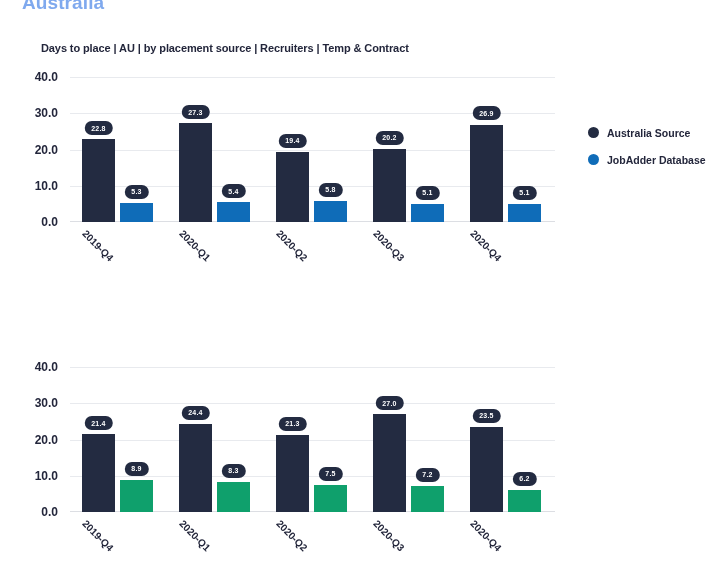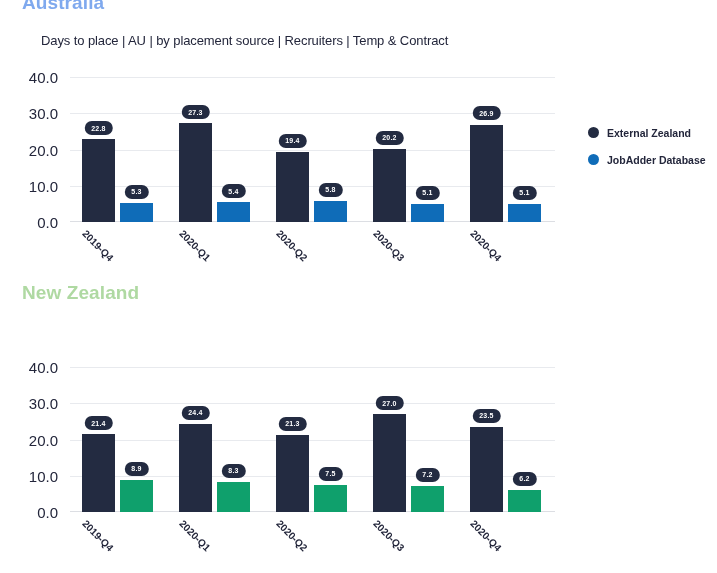--- a/index.html
+++ b/index.html
@@ -27,23 +27,23 @@
     letter-spacing: 0.1px;
     line-height: 22px;
     white-space: nowrap;
   }
   .heading-au { color: #7FA9EE; }
   .heading-nz { color: #AFD9A2; }
 
   .chart-subtitle {
     position: absolute;
     left: 41px;
-    top: 41px;
-    font-size: 13px;
-    font-weight: normal;
+    top: 50px;
+    font-size: 11px;
+    font-weight: bold;
     color: #23263b;
     white-space: nowrap;
     letter-spacing: -0.1px;
   }
 
   
   .plot {
     position: absolute;
     left: 70px;
     top: 85px;
@@ -59,22 +59,22 @@
   .baseline {
     position: absolute;
     left: 0; width: 100%;
     height: 1px;
     background: #dcdee3;
     bottom: 0;
   }
   .ytick {
     position: absolute;
     right: 722px;               
-    font-size: 15px;
-    font-weight: normal;
+    font-size: 12px;
+    font-weight: bold;
     color: #23263b;
     white-space: nowrap;
   }
   .ylabels {
     position: absolute;
     left: 0px;  top: 85px;
     width: 64px; height: 145px;
   }
   .ylabels .ytick {
     position: absolute;
@@ -197,31 +197,30 @@
         <div class="xtick" style="left: 18px;">2019-Q4</div>
         <div class="xtick" style="left: 115px;">2020-Q1</div>
         <div class="xtick" style="left: 212px;">2020-Q2</div>
         <div class="xtick" style="left: 309px;">2020-Q3</div>
         <div class="xtick" style="left: 406px;">2020-Q4</div>
       </div>
 
     <div class="legend">
         <div class="legend-row">
           <span class="legend-dot" style="background: rgb(35, 43, 65);"></span>
-          <span class="legend-label">External Zealand</span>
+          <span class="legend-label">Australia Source</span>
         </div>
         <div class="legend-row">
           <span class="legend-dot" style="background: rgb(15, 108, 184);"></span>
           <span class="legend-label">JobAdder Database</span>
         </div>
       </div>
   </div>
 
   <div class="section" id="section-nz">
-    <div class="section-heading heading-nz">New Zealand</div>
 
 
     <div class="ylabels">
         <div class="ytick" style="top: 145px;">0.0</div>
         <div class="ytick" style="top: 108.75px;">10.0</div>
         <div class="ytick" style="top: 72.5px;">20.0</div>
         <div class="ytick" style="top: 36.25px;">30.0</div>
         <div class="ytick" style="top: 0px;">40.0</div>
       </div>
     <div class="plot">

